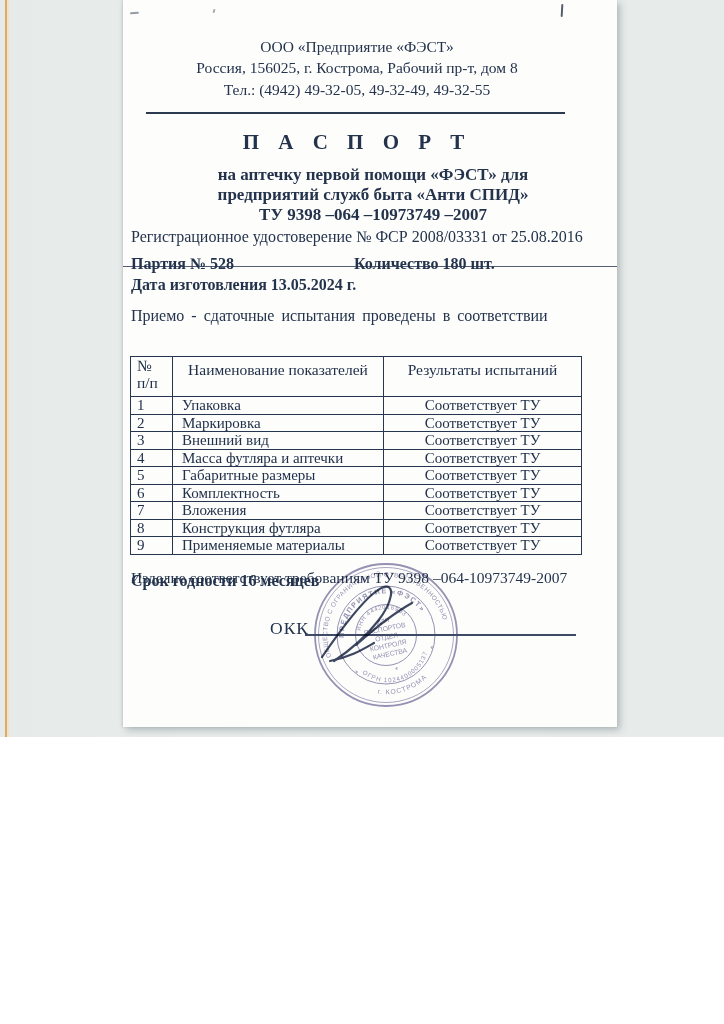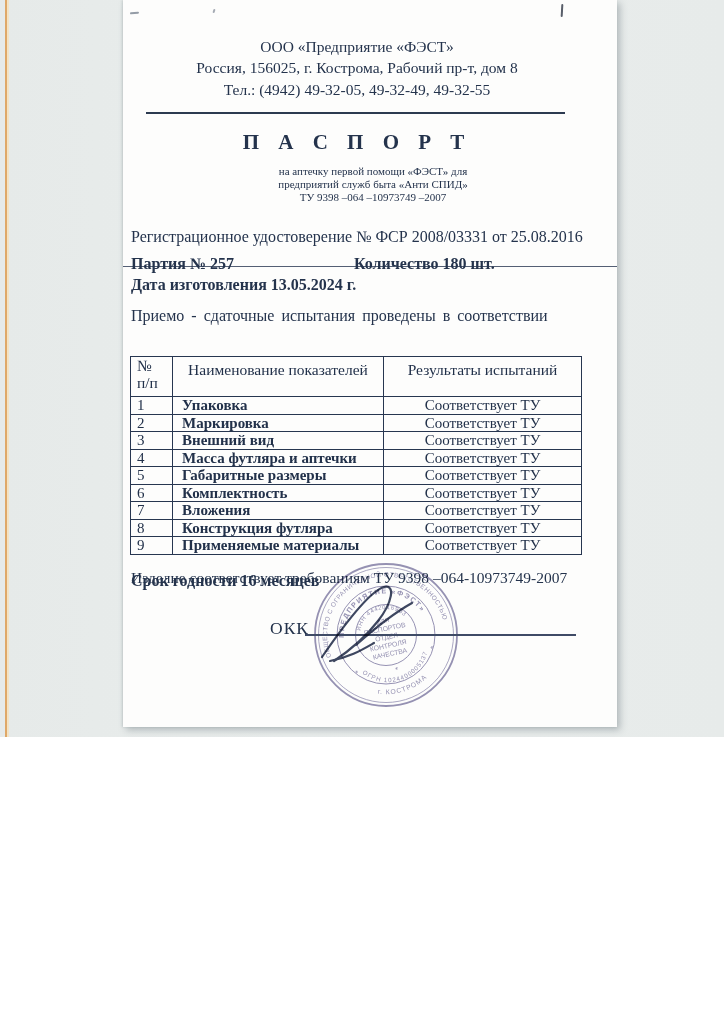--- a/index.html
+++ b/index.html
@@ -28,21 +28,21 @@
   .mark-dash { left:7px; top:12px; width:9px; height:2px; transform:rotate(-6deg); opacity:.65; }
   .mark-tick { left:90px; top:9px; width:2px; height:4px; transform:rotate(18deg); opacity:.55; }
   .mark-one  { left:438px; top:4px; width:2px; height:13px; background:#3c4350; transform:rotate(3deg); opacity:.85; }
 
   .hdr { position:absolute; top:36px; left:0; width:100%; text-align:center; padding-right:26px;
          font-size:15.5px; line-height:1.38; }
   .rule { position:absolute; left:23px; top:112px; width:419px; height:2px; background:#2c3a50; }
 
   .title-block { position:absolute; top:130px; left:0; width:100%; text-align:center; padding-right:26px; }
   .title-main { font-size:21px; font-weight:bold; letter-spacing:7px; margin-bottom:10px; }
-  .title-sub  { font-size:11px; font-weight:normal; line-height:1.17;padding-left:32px; }
+  .title-sub  { font-size:17px; font-weight:bold; line-height:1.17;padding-left:32px; }
 
   .registration { position:absolute; top:228px; left:8px; font-size:16px; }
 
   .batch-row { position:absolute; top:255px; left:0; width:100%; height:20px; font-weight:bold; font-size:16px; }
   .batch-line { position:absolute; left:0; top:11px; width:100%; height:1.4px; background:#36435c; opacity:.85; }
   .batch-party { position:absolute; left:8px; top:0; }
   .batch-qty   { position:absolute; left:231px; top:0; }
   .date-line { position:absolute; top:276px; left:8px; font-weight:bold; font-size:16px; }
 
   .acceptance { position:absolute; top:307px; left:8px; font-size:16px; line-height:1.17; word-spacing:3px; }
@@ -52,21 +52,21 @@
     border-collapse:collapse; table-layout:fixed;
     font-size:15px; color:#22314a;
   }
   table.results td { border:1.6px solid #273650; padding:0 6px; vertical-align:top; line-height:1.1; }
   td.c1 { width:42px; }
   td.c2 { width:211px; }
   td.c3 { width:198px;text-align:center; }
   tr.thead td { height:40px; font-size:15.5px; }
   tr.thead td.c2, tr.thead td.c3 { text-align:center; padding-top:4px; }
   tr.data td { height:17px; }
-  tr.data td.c2 { padding-left:9px;font-weight:bold; }
+  tr.data td.c2 { padding-left:9px; }
 
   .conformity { position:absolute; top:569px; left:8px; font-size:15.5px; }
   .shelf      { position:absolute; top:572px; left:8px; font-size:16px; font-weight:bold; }
   .okk        { position:absolute; top:618px; left:147px; font-size:17.5px; letter-spacing:1px; }
   .okk-line   { position:absolute; top:634px; left:182px; width:271px; height:1.5px; background:#3f4b66; z-index:3; }
 
   .stamp-wrap { position:absolute; left:189px; top:561px; width:148px; height:148px; z-index:2;
                 mix-blend-mode:multiply; opacity:.92; }
   .sig-wrap   { position:absolute; left:193px; top:573px; width:132px; height:98px; z-index:4;
                 mix-blend-mode:multiply; }
@@ -97,21 +97,21 @@
         <div class="title-main">П А С П О Р Т</div>
         <div class="title-sub">на аптечку первой помощи «ФЭСТ» для</div>
         <div class="title-sub">предприятий служб быта «Анти СПИД»</div>
         <div class="title-sub">ТУ 9398 –064 –10973749 –2007</div>
       </div>
 
       <div class="registration">Регистрационное удостоверение № ФСР 2008/03331 от 25.08.2016</div>
 
       <div class="batch-row">
         <div class="batch-line"></div>
-        <span class="batch-party">Партия № 257</span>
+        <span class="batch-party">Партия № 528</span>
         <span class="batch-qty">Количество 180 шт.</span>
       </div>
       <div class="date-line">Дата изготовления   13.05.2024 г.</div>
 
       <div class="acceptance">
         <div>Приемо - сдаточные испытания  проведены  в  соответствии</div>
       </div>
 
       <table class="results">
         <tbody>

